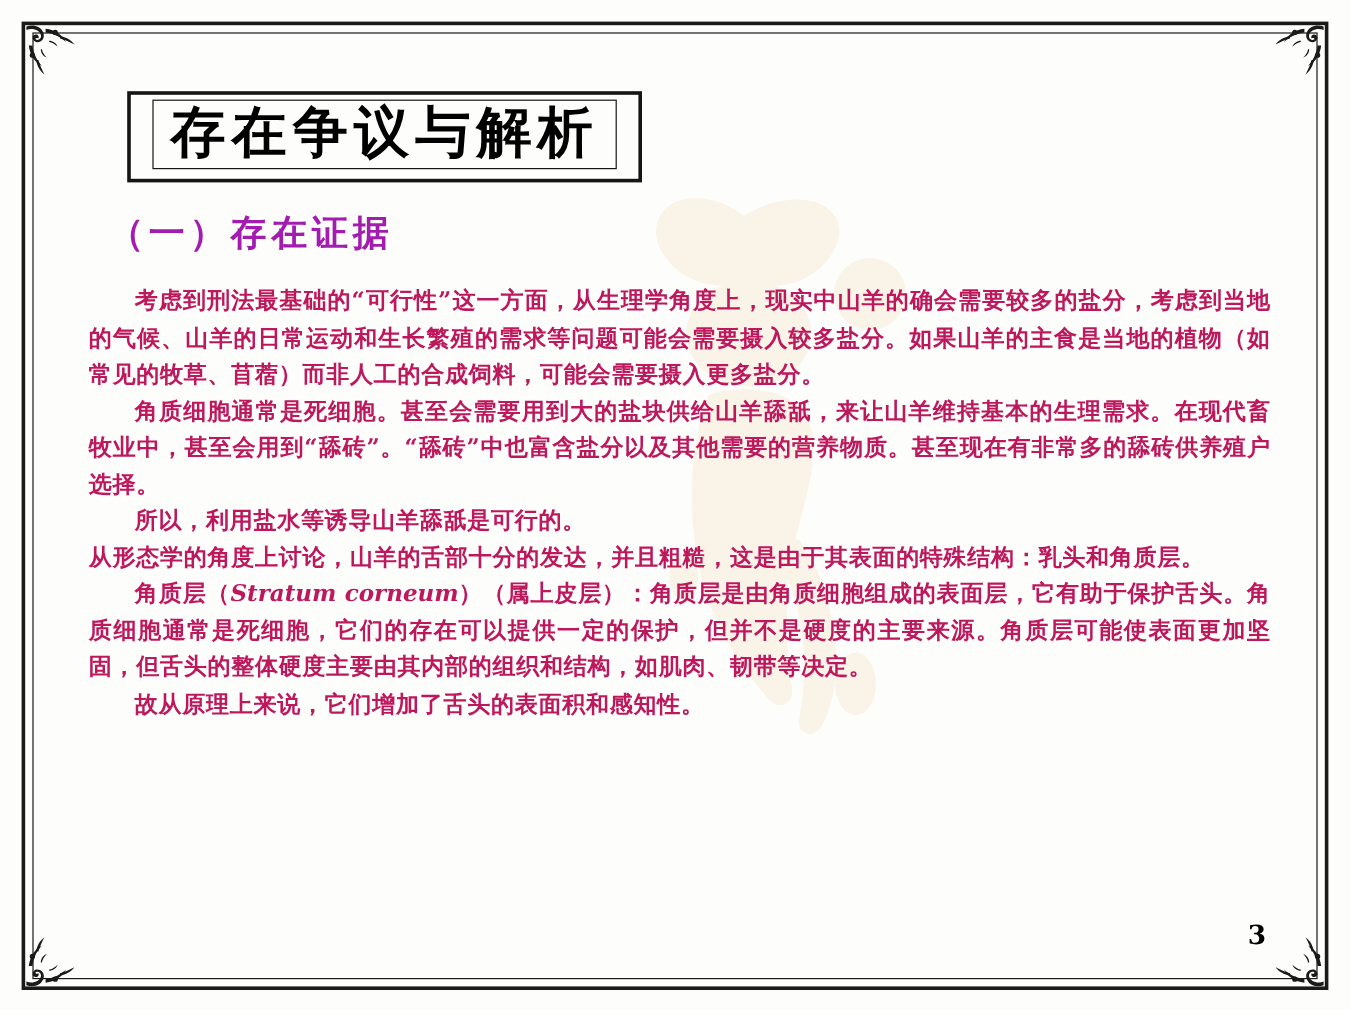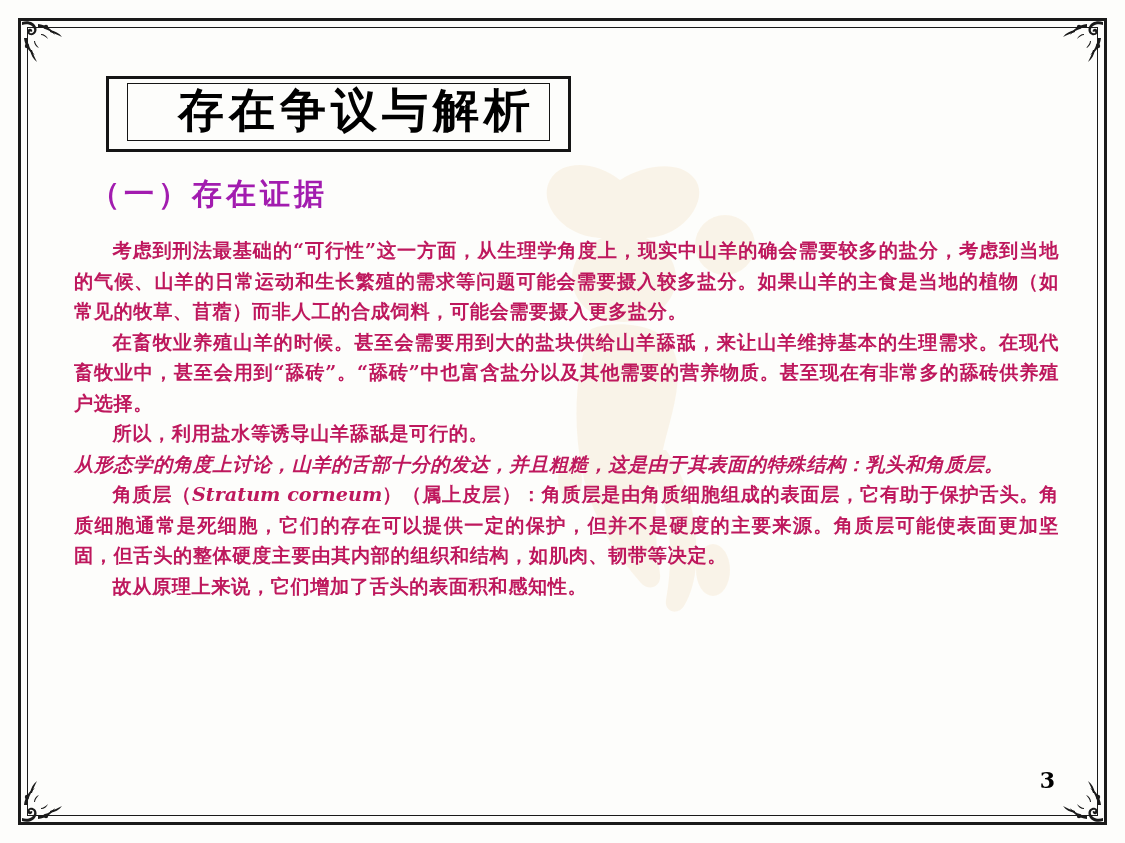--- a/index.html
+++ b/index.html
@@ -72,21 +72,20 @@
     padding: 2px 14px 6px 14px;
   }
   .title-text {
     font-family: "DejaVu Serif", "Liberation Serif", serif;
     font-weight: bold;
     font-size: 46px;
     letter-spacing: 5px;
     color: #000;
     line-height: 1.05;
     white-space: nowrap;
-    margin-left: 36px;
   }
 
   .subtitle {
     position: absolute;
     left: 30px;
     top: 128px;
     font-family: "DejaVu Serif", "Liberation Serif", serif;
     font-weight: bold;
     font-size: 30px;
     letter-spacing: 4px;
@@ -105,21 +104,21 @@
     line-height: 30.5px;
     color: #be185d;
     letter-spacing: 0.6px;
     text-align: justify;
     text-justify: inter-character;
   }
   .para {
     margin: 0 0 0 0;
     text-indent: 2em;
   }
-  .para.noindent { text-indent: 0; font-style: italic; }
+  .para.noindent { text-indent: 0; }
   .ital {
     font-style: italic;
     letter-spacing: 0;
   }
 
   .page-number {
     position: absolute;
     right: 10px;
     bottom: 4px;
     font-family: "DejaVu Serif", "Liberation Serif", serif;
@@ -215,21 +214,21 @@
     <div class="title-box">
       <div class="inner-line">
         <div class="title-text">存在争议与解析</div>
       </div>
     </div>
 
     <div class="subtitle">（一）存在证据</div>
 
     <div class="body">
       <p class="para">考虑到刑法最基础的“可行性”这一方面，从生理学角度上，现实中山羊的确会需要较多的盐分，考虑到当地的气候、山羊的日常运动和生长繁殖的需求等问题可能会需要摄入较多盐分。如果山羊的主食是当地的植物（如常见的牧草、苜蓿）而非人工的合成饲料，可能会需要摄入更多盐分。</p>
-      <p class="para">在畜牧业养殖山羊的时候。甚至会需要用到大的盐块供给山羊舔舐，来让山羊维持基本的生理需求。在现代畜牧业中，甚至会用到“舔砖”。“舔砖”中也富含盐分以及其他需要的营养物质。甚至现在有非常多的舔砖供养殖户选择。</p>
+      <p class="para">角质细胞通常是死细胞。甚至会需要用到大的盐块供给山羊舔舐，来让山羊维持基本的生理需求。在现代畜牧业中，甚至会用到“舔砖”。“舔砖”中也富含盐分以及其他需要的营养物质。甚至现在有非常多的舔砖供养殖户选择。</p>
       <p class="para">所以，利用盐水等诱导山羊舔舐是可行的。</p>
       <p class="para noindent">从形态学的角度上讨论，山羊的舌部十分的发达，并且粗糙，这是由于其表面的特殊结构：乳头和角质层。</p>
       <p class="para">角质层（<span class="ital">Stratum corneum</span>）（属上皮层）：角质层是由角质细胞组成的表面层，它有助于保护舌头。角质细胞通常是死细胞，它们的存在可以提供一定的保护，但并不是硬度的主要来源。角质层可能使表面更加坚固，但舌头的整体硬度主要由其内部的组织和结构，如肌肉、韧带等决定。</p>
       <p class="para">故从原理上来说，它们增加了舌头的表面积和感知性。</p>
     </div>
 
     <div class="page-number">3</div>
   </div>
 </div>
 

